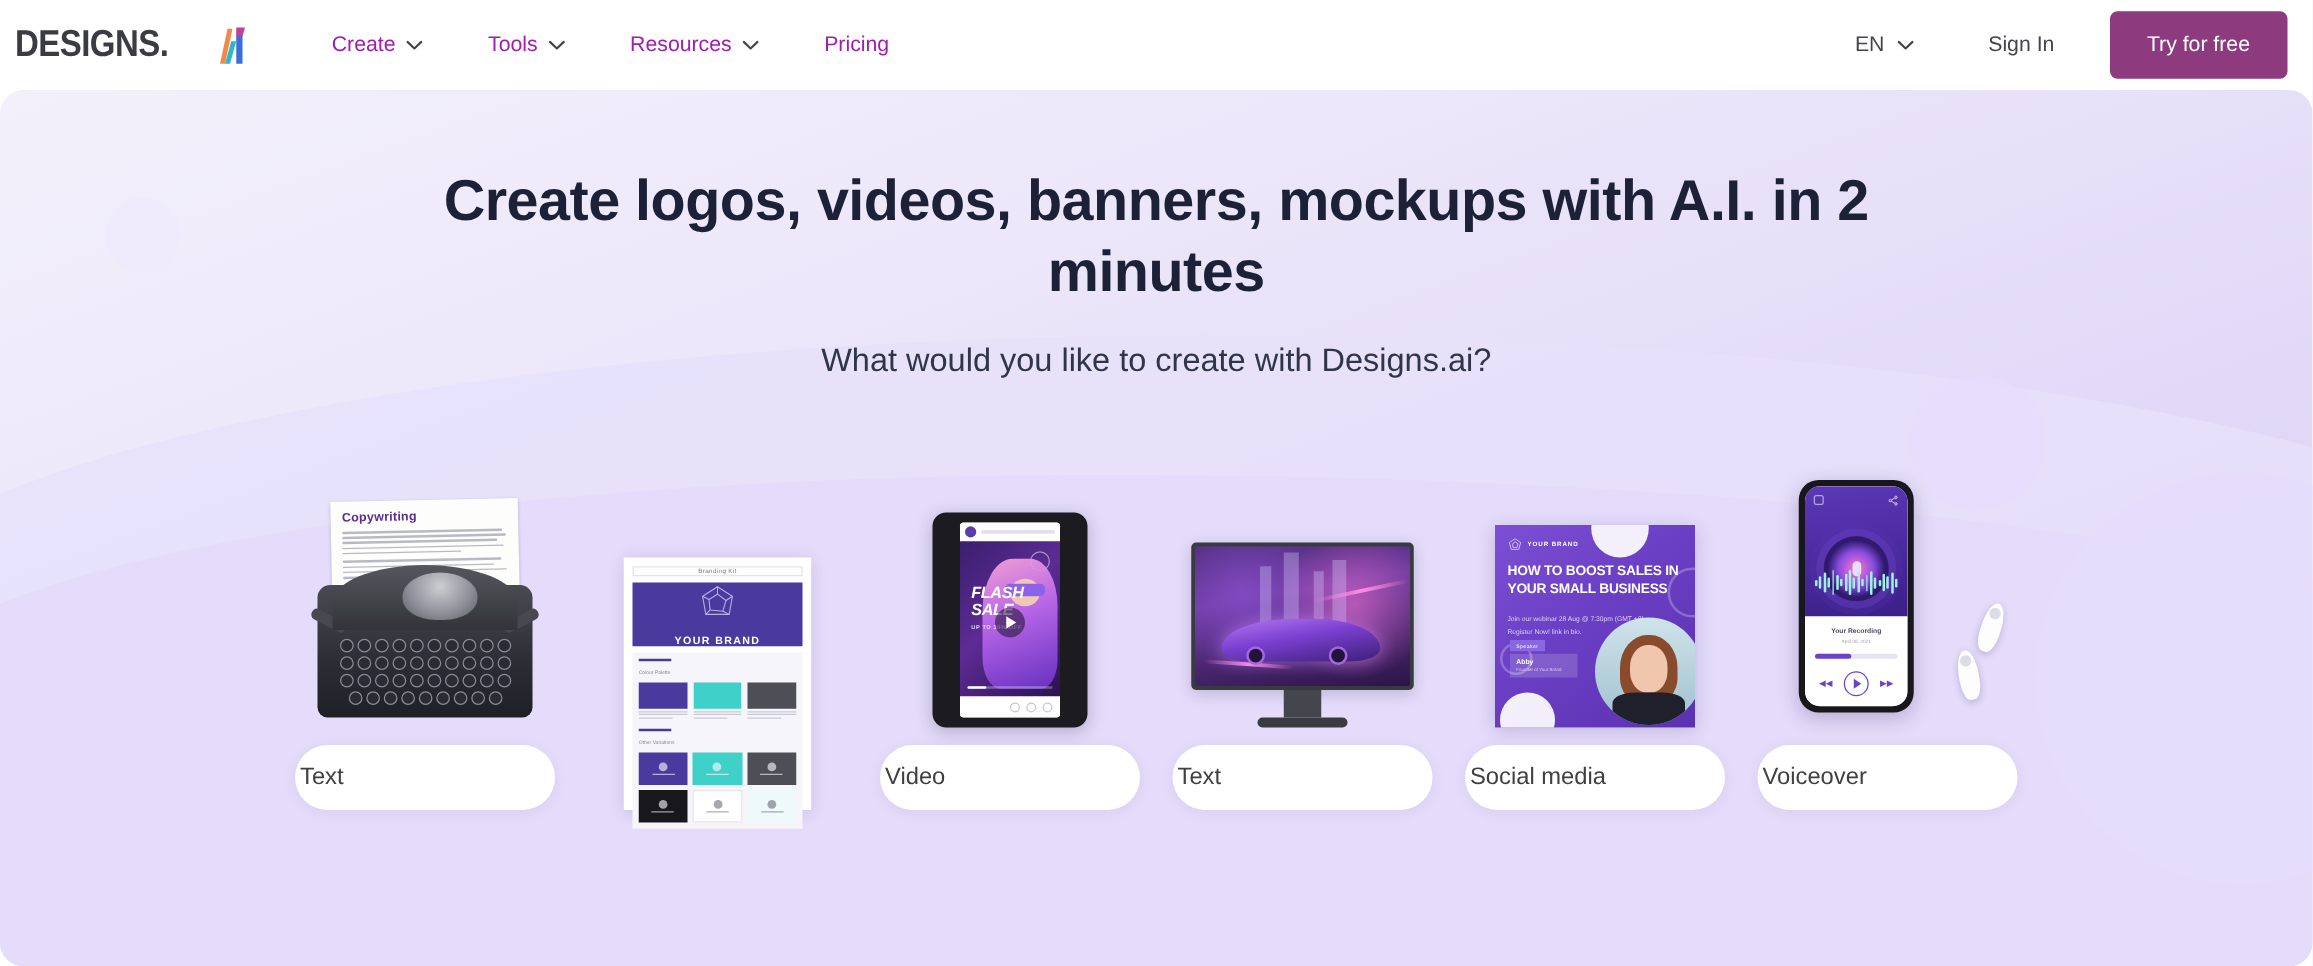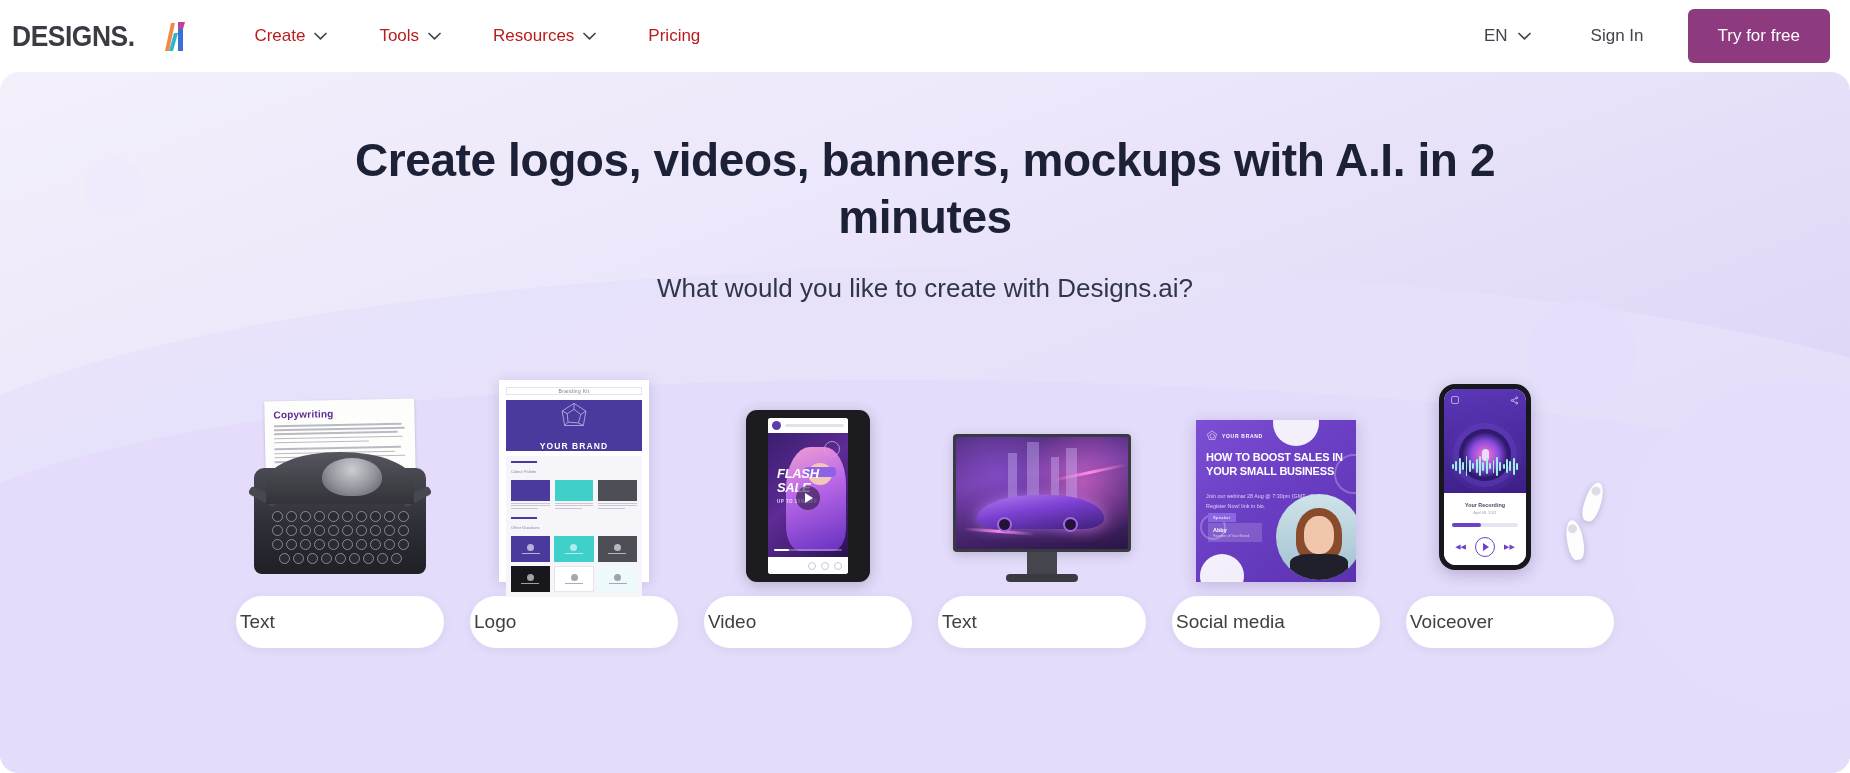--- a/index.html
+++ b/index.html
@@ -19,21 +19,21 @@
     height: 72px;
     width: 100%;
     background: #ffffff;
     display: flex;
     align-items: center;
     padding: 0 0 0 12px;
   }
   .logo {
     display: flex;
     align-items: center;
-    gap: 5px;
+    gap: 16px;
     margin-right: 64px;
     cursor: pointer;
     user-select: none;
   }
   .logo-word {
     font-family: "Liberation Sans", sans-serif;
     font-size: 30px;
     font-weight: 700;
     letter-spacing: -0.5px;
     color: #3b3b43;
@@ -46,21 +46,21 @@
     display: flex;
     align-items: center;
     gap: 48px;
     flex: 0 0 auto;
   }
   .nav-item {
     display: flex;
     align-items: center;
     gap: 9px;
     font-size: 17px;
-    color: #b91c1c;
+    color: #a21caf;
     cursor: pointer;
     padding: 8px 2px;
     white-space: nowrap;
   }
   .chev { width: 13px; height: 8px; display: block; flex: 0 0 auto; }
 
   .header-right {
     margin-left: auto;
     display: flex;
     align-items: center;
@@ -605,21 +605,20 @@
                     <i class="bk-mtxt dark"></i>
                   </div>
                 <div class="bk-mock l">
                     <i class="bk-mdot dark"></i>
                     <i class="bk-mtxt dark"></i>
                   </div>
               </div>
             </div>
           </div>
         </div>
-        <div class="pill">Logo</div>
       </div>
 
       <div class="card">
         <div class="thumb">
           <div class="tab">
             <div class="tab-screen">
               <div class="tab-bar">
                 <i class="tab-ava"></i>
                 <i class="tab-line"></i>
               </div>

